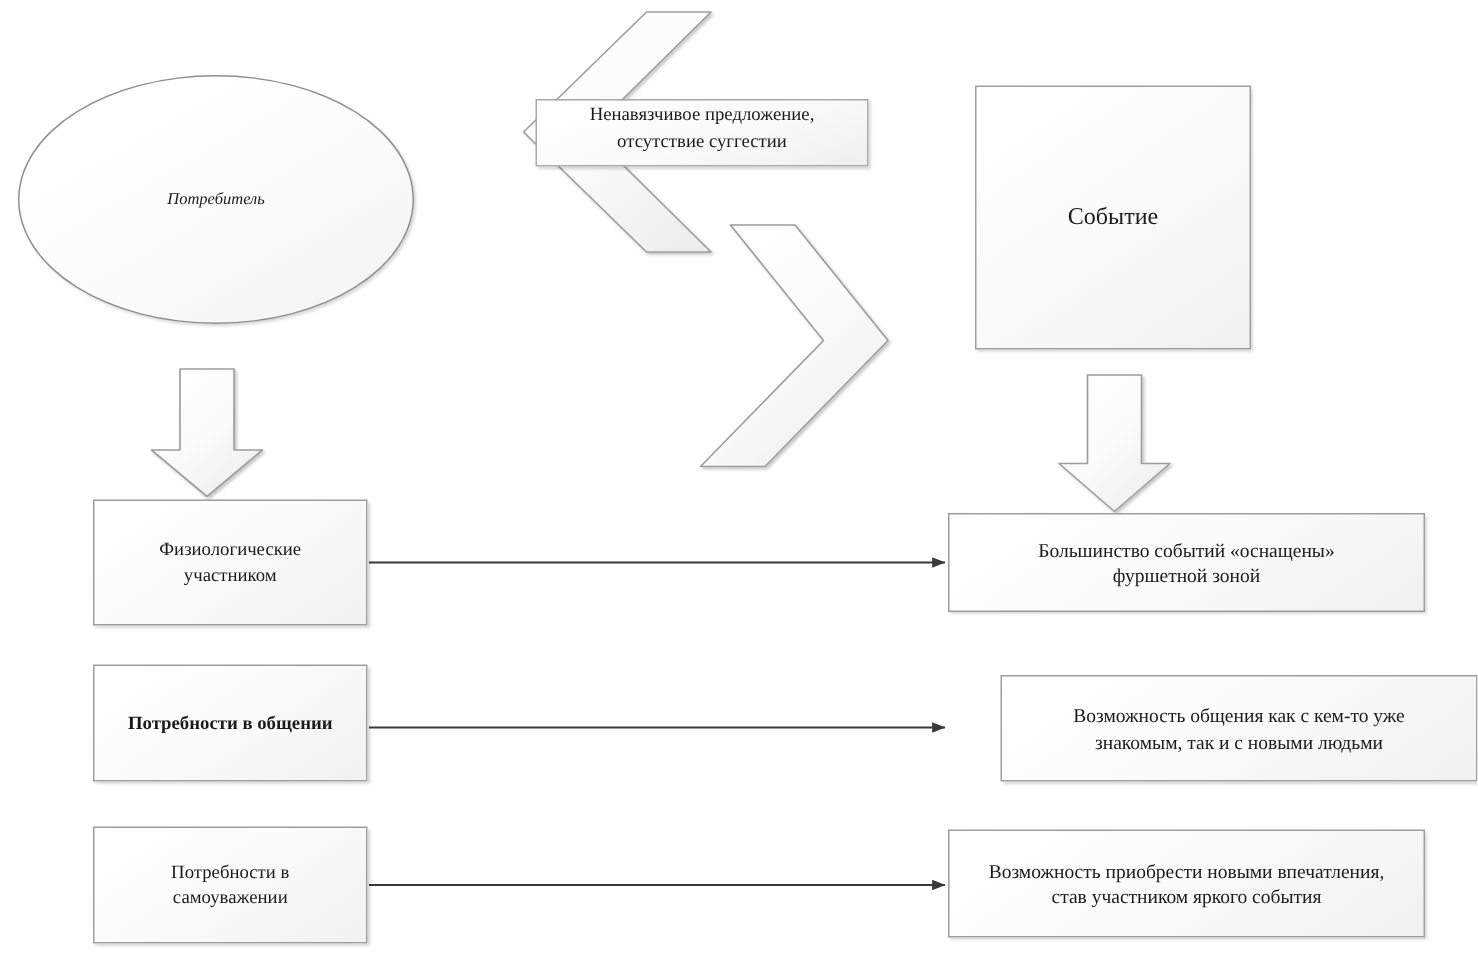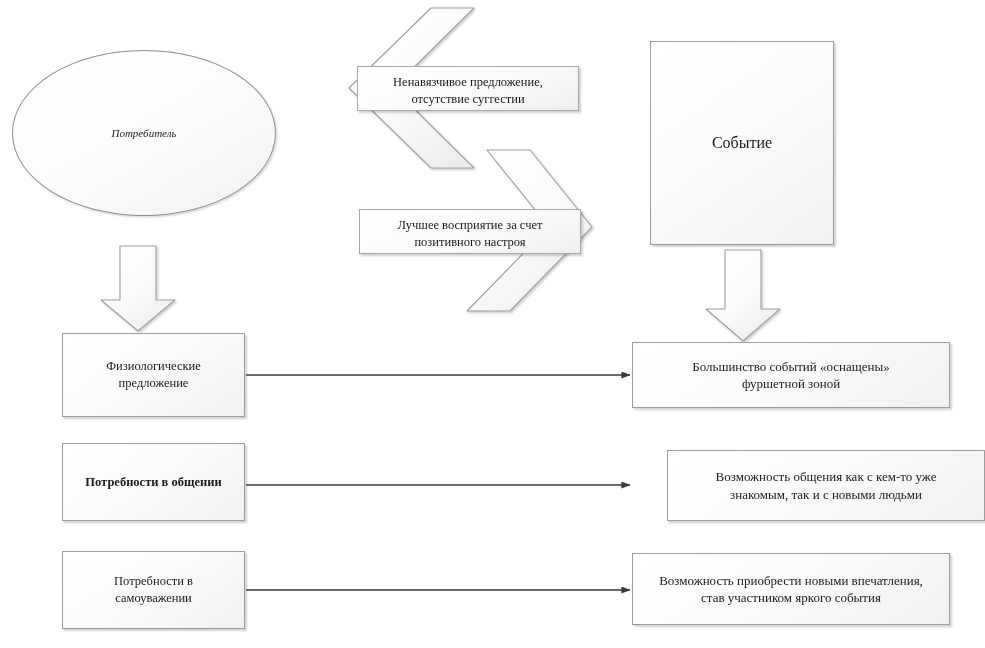--- a/index.html
+++ b/index.html
@@ -56,23 +56,23 @@
     border: 1px solid #8d8d8d;
     background: linear-gradient(150deg, #ffffff 0%, #fcfcfc 50%, #f2f2f2 100%);
     box-shadow: 1.5px 1.5px 2px rgba(0,0,0,0.15);
     font-size: 11px;
     font-style: italic;
   }
 
   
   #box-event {
     left: 650px;
-    top: 41px;
+    top: 57px;
     width: 184px;
-    height: 204px;
+    height: 176px;
     font-size: 16px;
     text-align: center;
   }
 
   
   .need-box {
     left: 62px;
     width: 183px;
     font-size: 12.5px;
   }
@@ -91,21 +91,21 @@
   #box-offer-impression { top: 553px; height: 72px; }
 
   
   .chev-label {
     position: absolute;
     box-sizing: border-box;
     border: 1px solid #a8a8a8;
     background: linear-gradient(160deg, #ffffff 0%, #fafafa 55%, #efefef 100%);
     box-shadow: 1.5px 1.5px 2px rgba(0,0,0,0.18);
     display: flex;
-    align-items: flex-end;
+    align-items: flex-start;
     justify-content: center;
     text-align: center;
     font-size: 12.5px;
     line-height: 1.42;
     z-index: 5;
     padding: 1px 6px;
   }
   #label-no-pressure {
     left: 357px; top: 66px; width: 222px; height: 45px;
   }
@@ -169,28 +169,24 @@
 
   <div class="node" id="box-event">
     <span class="txt">Событие</span>
   </div>
 
   <div class="chev-label" id="label-no-pressure">
     <span class="txt">Ненавязчивое предложение,
 отсутствие суггестии</span>
   </div>
 
-  <div class="chev-label" id="label-better-perception">
-    <span class="txt">Лучшее восприятие за счет
-позитивного настроя</span>
-  </div>
 
   <div class="node need-box" id="box-need-physiological">
     <span class="txt">Физиологические
-предложение</span>
+участником</span>
   </div>
 
   <div class="node need-box" id="box-need-communication">
     <span class="txt">Потребности в общении</span>
   </div>
 
   <div class="node need-box" id="box-need-esteem">
     <span class="txt">Потребности в
 самоуважении</span>
   </div>

